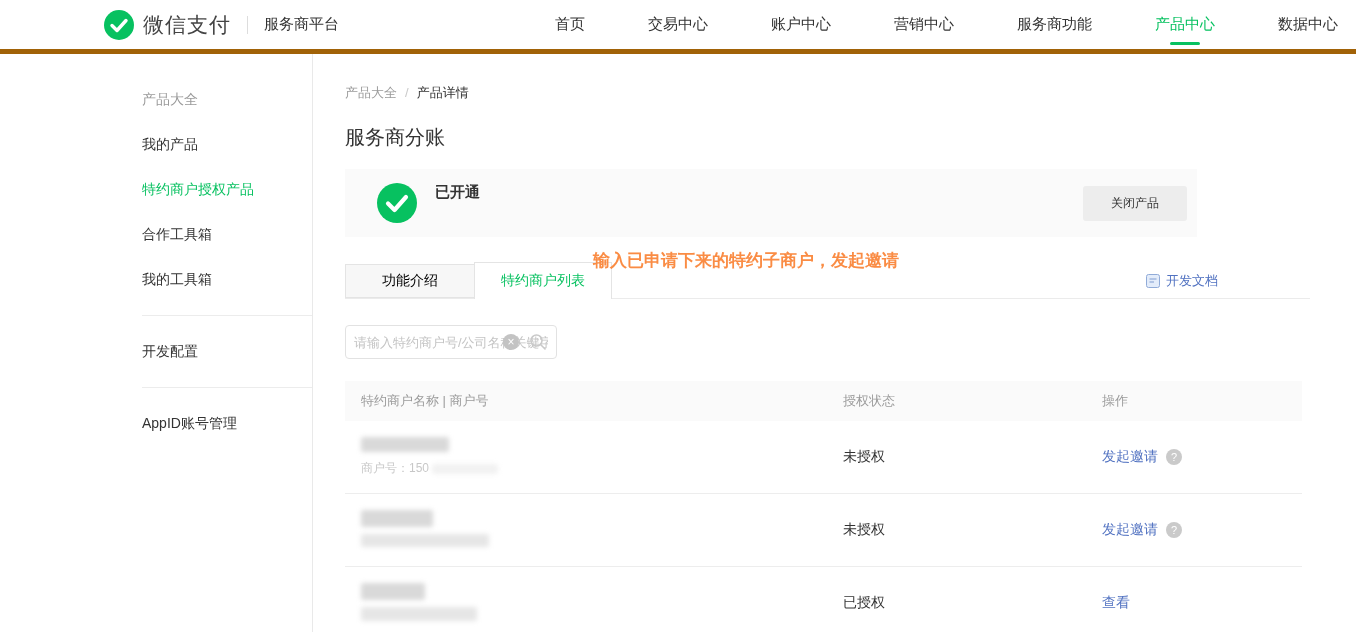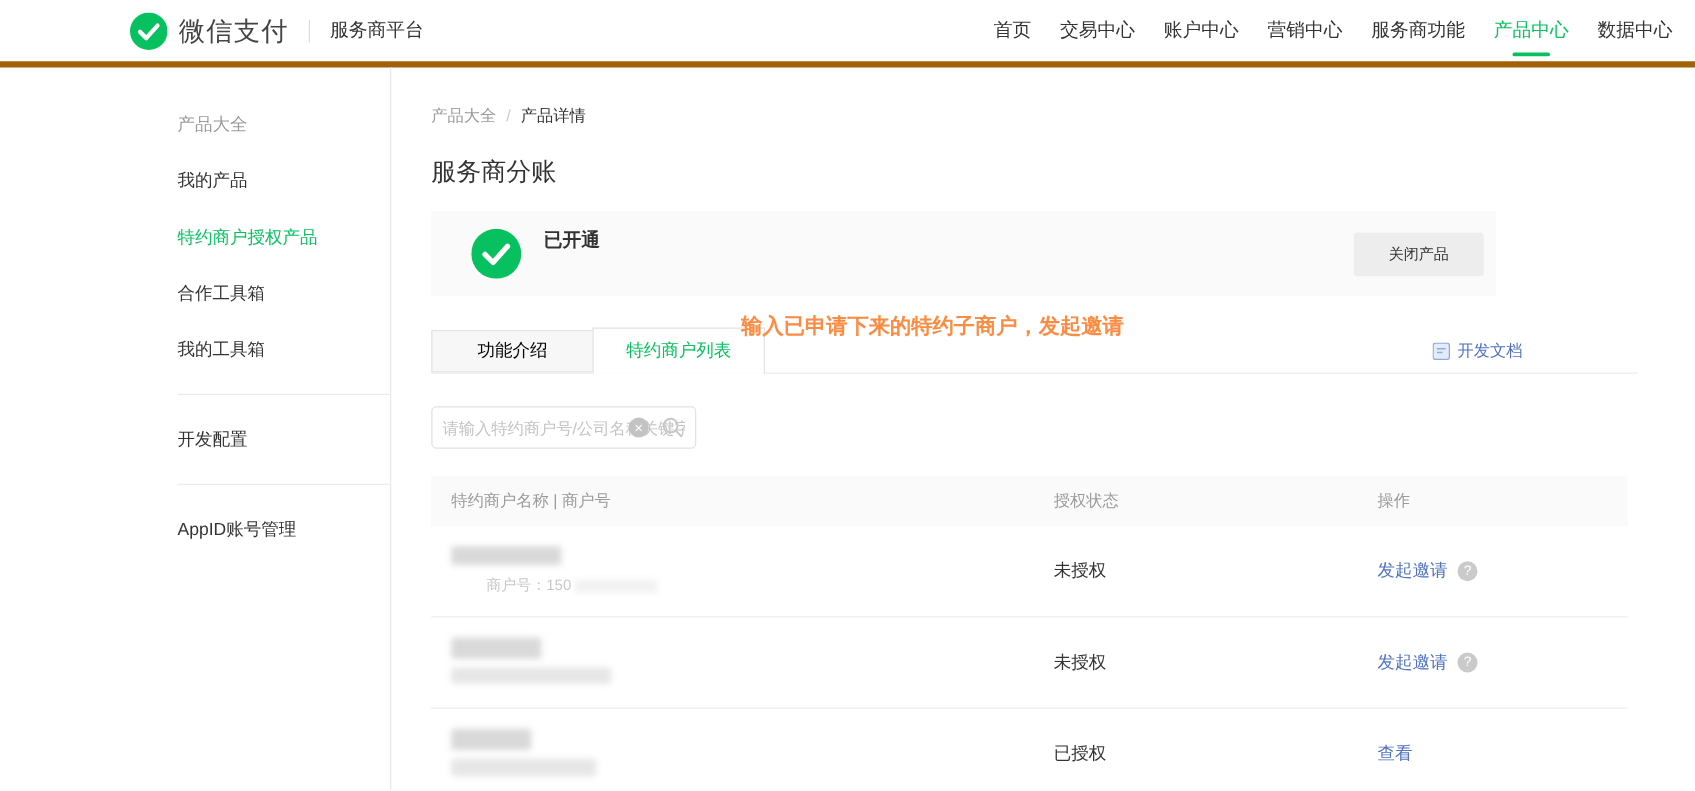--- a/index.html
+++ b/index.html
@@ -7,21 +7,21 @@
     font-family:"Liberation Sans","DejaVu Sans",sans-serif; color:#3a3a3a; }
 
   
   .header { height:54px; display:flex; align-items:center; border-bottom:5px solid #a16207;
     padding-left:104px; padding-right:18px; background:#fff; }
   .logo-area { display:flex; align-items:center; }
   .logo-icon { width:30px; height:30px; display:inline-flex; }
   .logo-text { font-size:21px; color:#444; margin-left:9px; letter-spacing:1px; }
   .logo-divider { width:1px; height:18px; background:#ddd; margin:0 16px; }
   .portal-name { font-size:15px; color:#333; }
-  .nav { margin-left:auto; display:flex; gap:23px; }
+  .nav { margin-left:auto; display:flex; gap:63px; }
   .nav-item { font-size:15px; color:#333; cursor:pointer; position:relative; white-space:nowrap; }
   .nav-item.active { color:#07c160; }
   .nav-item.active::after { content:""; position:absolute; left:50%; transform:translateX(-50%);
     bottom:-11px; width:30px; height:3px; border-radius:2px; background:#07c160; }
 
   
   .body { display:flex; height:578px; }
   .sidebar { width:313px; border-right:1px solid #e9e9e9; padding:36px 0 0 142px; flex:none; }
   .side-item { font-size:14px; color:#333; margin-bottom:26px; cursor:pointer; line-height:19px; }
   .side-item.muted { color:#9a9a9a; cursor:default; }
@@ -70,21 +70,21 @@
   
   .table { margin-top:22px; width:957px; }
   .t-head { display:grid; grid-template-columns:498px 259px 1fr; height:40px;
     align-items:center; background:#fafafa; color:#9b9b9b; font-size:13px; }
   .t-head > div:first-child, .t-row > div:first-child { padding-left:16px; }
   .t-row { display:grid; grid-template-columns:498px 259px 1fr; height:73px;
     align-items:center; border-bottom:1px solid #ededed; font-size:14px; }
   .rblock { display:inline-block; background:#d9d9d9; border-radius:2px; filter:blur(2.5px); }
   .rblock.light { background:#e6e6e6; }
   .mid-line { margin-top:5px; font-size:12px; color:#9a9a9a; opacity:.55;
-    display:flex; align-items:center; gap:3px; white-space:nowrap;margin-left:28px; }
+    display:flex; align-items:center; gap:3px; white-space:nowrap; }
   .status-text { color:#333; }
   .action-cell { display:flex; align-items:center; gap:8px; }
   .action-link { color:#5172c1; cursor:pointer; }
   .help-icon { width:16px; height:16px; background:#cacaca; border-radius:50%; color:#fff;
     font-size:11px; line-height:16px; text-align:center; cursor:pointer; }
 </style>
 </head>
 <body>
 
 <div class="header">

